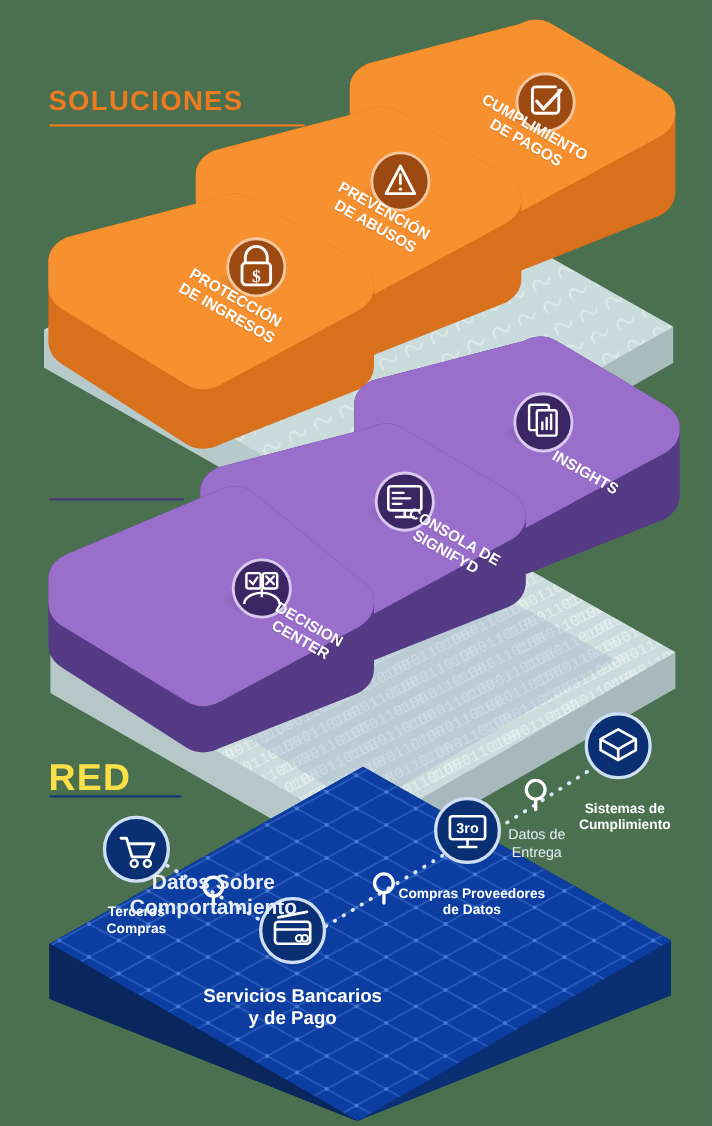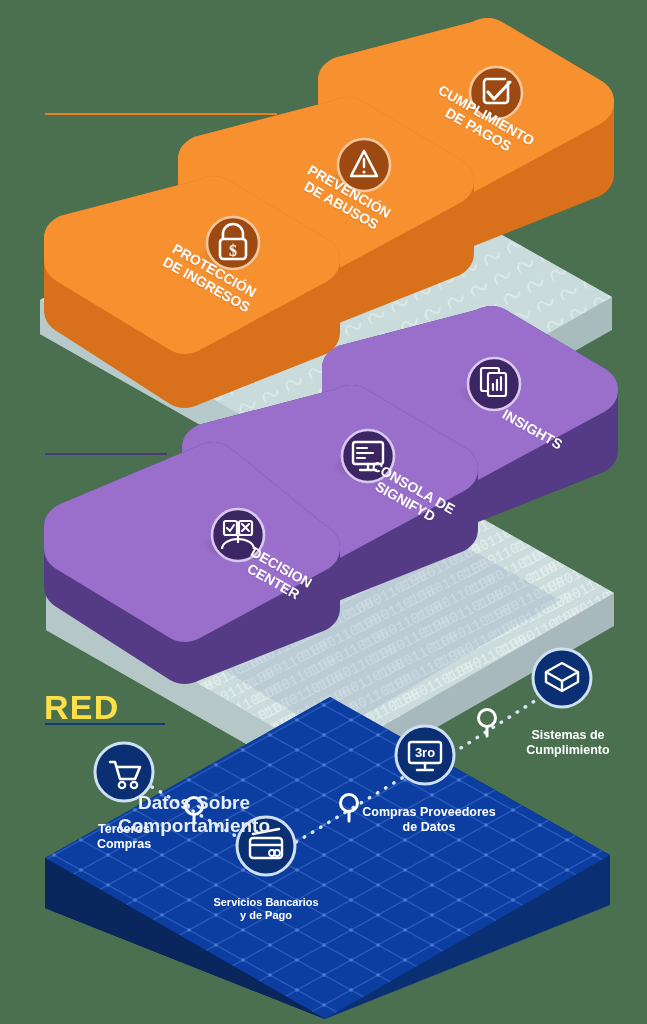--- a/index.html
+++ b/index.html
@@ -223,20 +223,21 @@
       <text x="425" y="757" font-family="'Liberation Sans',sans-serif" font-size="13" font-weight="700" fill="#fff" text-anchor="middle">3ro</text>
     </g>
     <g>
       <circle cx="562" cy="678" r="29" fill="#0a2f73" stroke="#cfe0f5" stroke-width="3"></circle>
       <path d="M562 663 L578 672 L562 681 L546 672 Z" fill="none" stroke="#fff" stroke-width="2.4" stroke-linejoin="round"></path>
       <path d="M546 672 v10 l16 9 l16 -9 v-10" fill="none" stroke="#fff" stroke-width="2.4" stroke-linejoin="round"></path>
       <path d="M562 681 v10" stroke="#fff" stroke-width="2.4"></path>
     </g>
   </svg>
 
+  <div class="sec-title t-sol">SOLUCIONES</div>
   <div class="sec-rule r-sol"></div>
 
   <div class="sec-rule r-mod"></div>
 
   <div class="sec-title t-red">RED</div>
   <div class="sec-rule r-red"></div>
 
   <div class="cardtext" style="left:210px;top:278px;width:180px;font-size:14px;transform:translate(-50%,-50%) rotate(29.5deg);">PROTECCIÓN
 DE INGRESOS</div>
   <div class="cardtext" style="left:345px;top:199px;width:180px;font-size:14px;transform:translate(-50%,-50%) rotate(29.5deg);">PREVENCIÓN
@@ -245,23 +246,25 @@
 DE PAGOS</div>
 
   <div class="cardtext" style="left:277px;top:575px;width:170px;font-size:14px;transform:translate(-50%,-50%) rotate(29.5deg);">DECISION
 CENTER</div>
   <div class="cardtext" style="left:409px;top:495px;width:175px;font-size:14px;transform:translate(-50%,-50%) rotate(29.5deg);">CONSOLA DE
 SIGNIFYD</div>
   <div class="cardtext" style="left:532px;top:430px;width:160px;font-size:14px;transform:translate(-50%,-50%) rotate(29.5deg);">INSIGHTS</div>
 
   <div class="netlabel" style="left:124px;top:822px;width:150px;font-size:12.5px;transform:translateX(-50%);">Terceros
 Compras</div>
-  <div class="netlabel" style="left:266px;top:896px;width:190px;font-size:11px;transform:translateX(-50%);">Servicios Bancarios
+  <div class="netlabel" style="left:266px;top:896px;width:190px;font-size:17px;transform:translateX(-50%);">Servicios Bancarios
 y de Pago</div>
   <div class="netlabel" style="left:429px;top:805px;width:200px;font-size:12.5px;transform:translateX(-50%);">Compras Proveedores
 de Datos</div>
   <div class="netlabel" style="left:568px;top:728px;width:170px;font-size:12.5px;transform:translateX(-50%);">Sistemas de
 Cumplimiento</div>
 
   <div class="netdata" style="left:194px;top:792px;width:180px;font-size:19px;transform:translateX(-50%);font-weight:bold;">Datos Sobre
 Comportamiento</div>
+  <div class="netdata" style="left:488px;top:751px;width:140px;font-size:13px;transform:translateX(-50%);">Datos de
+Entrega</div>
 
 </div>
 
 </body></html>

